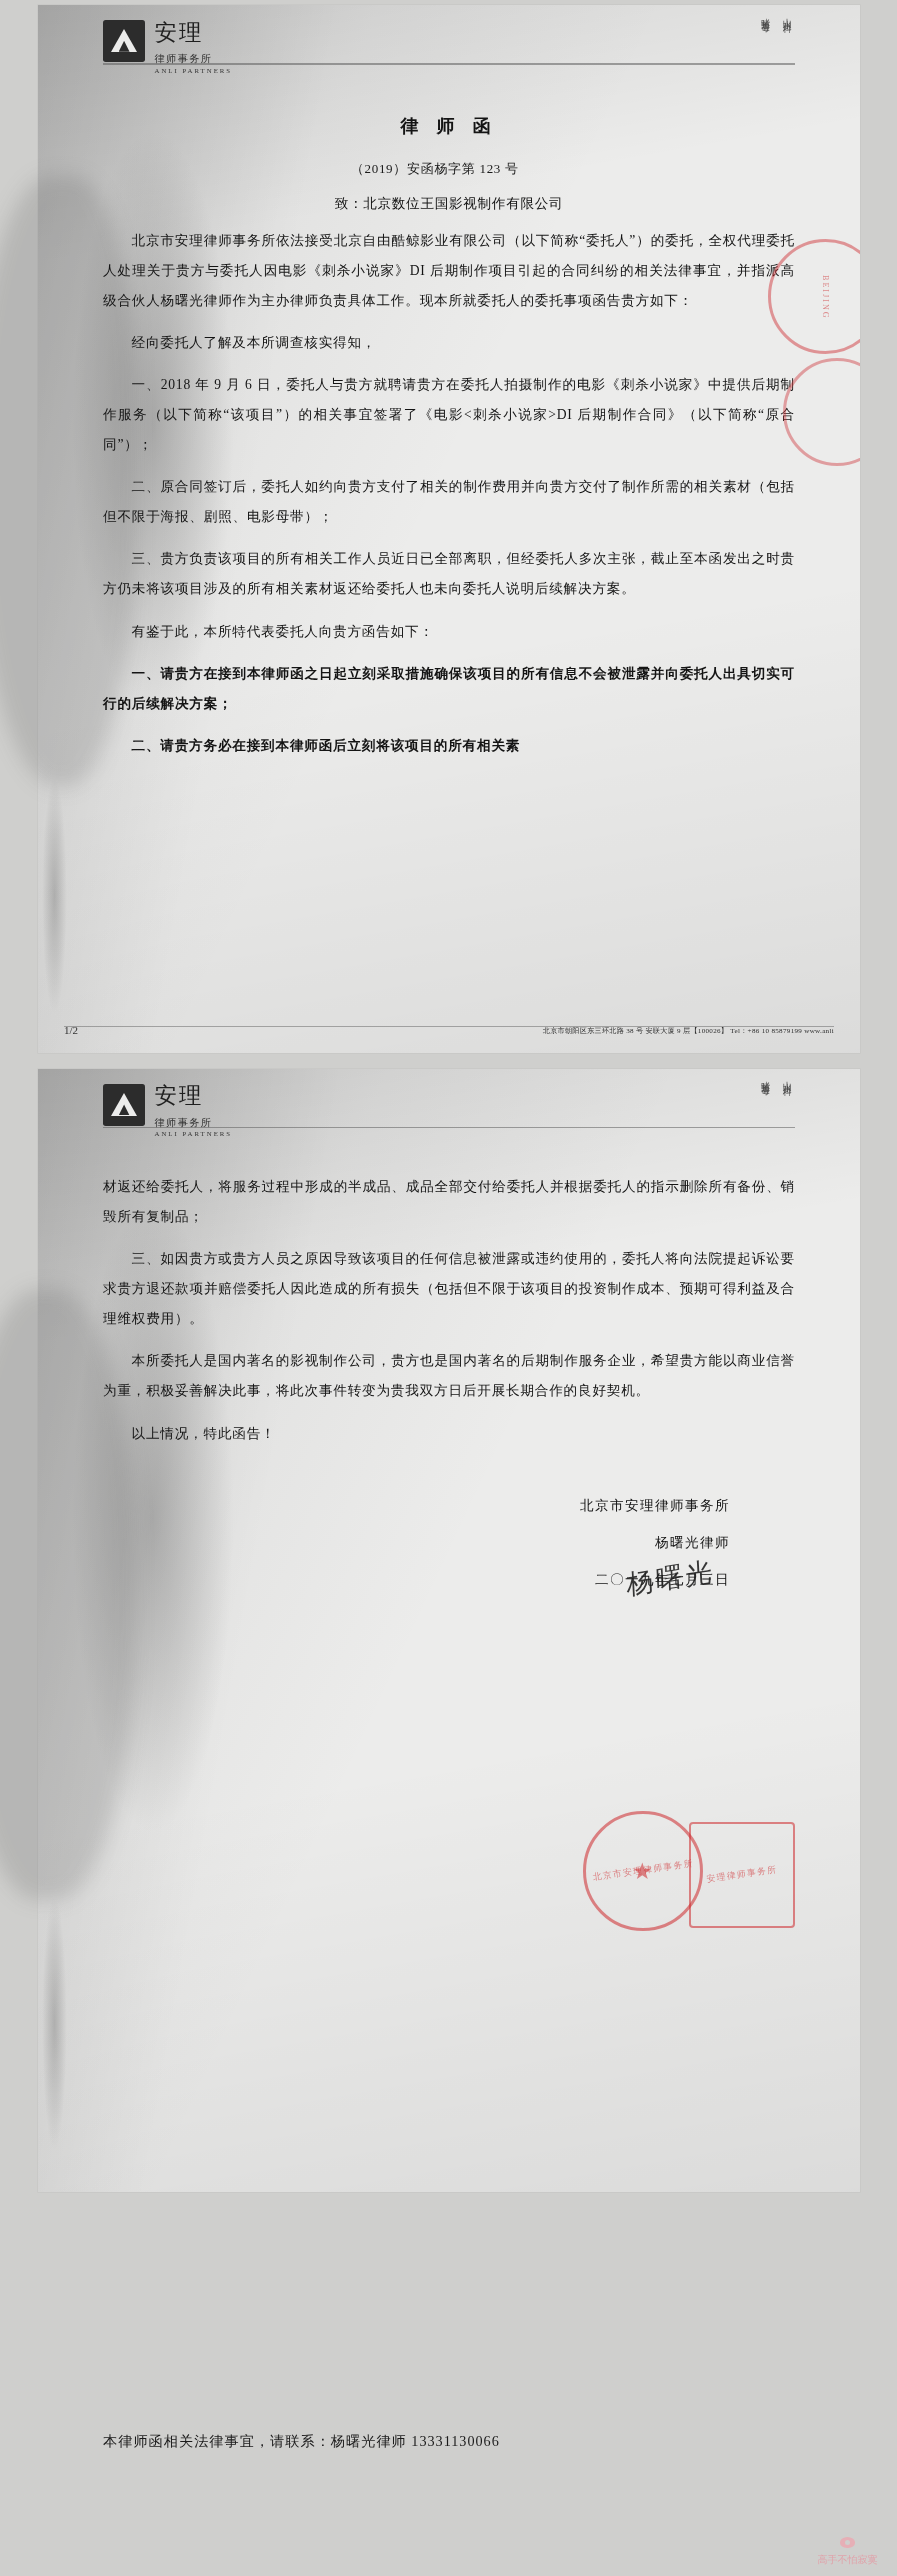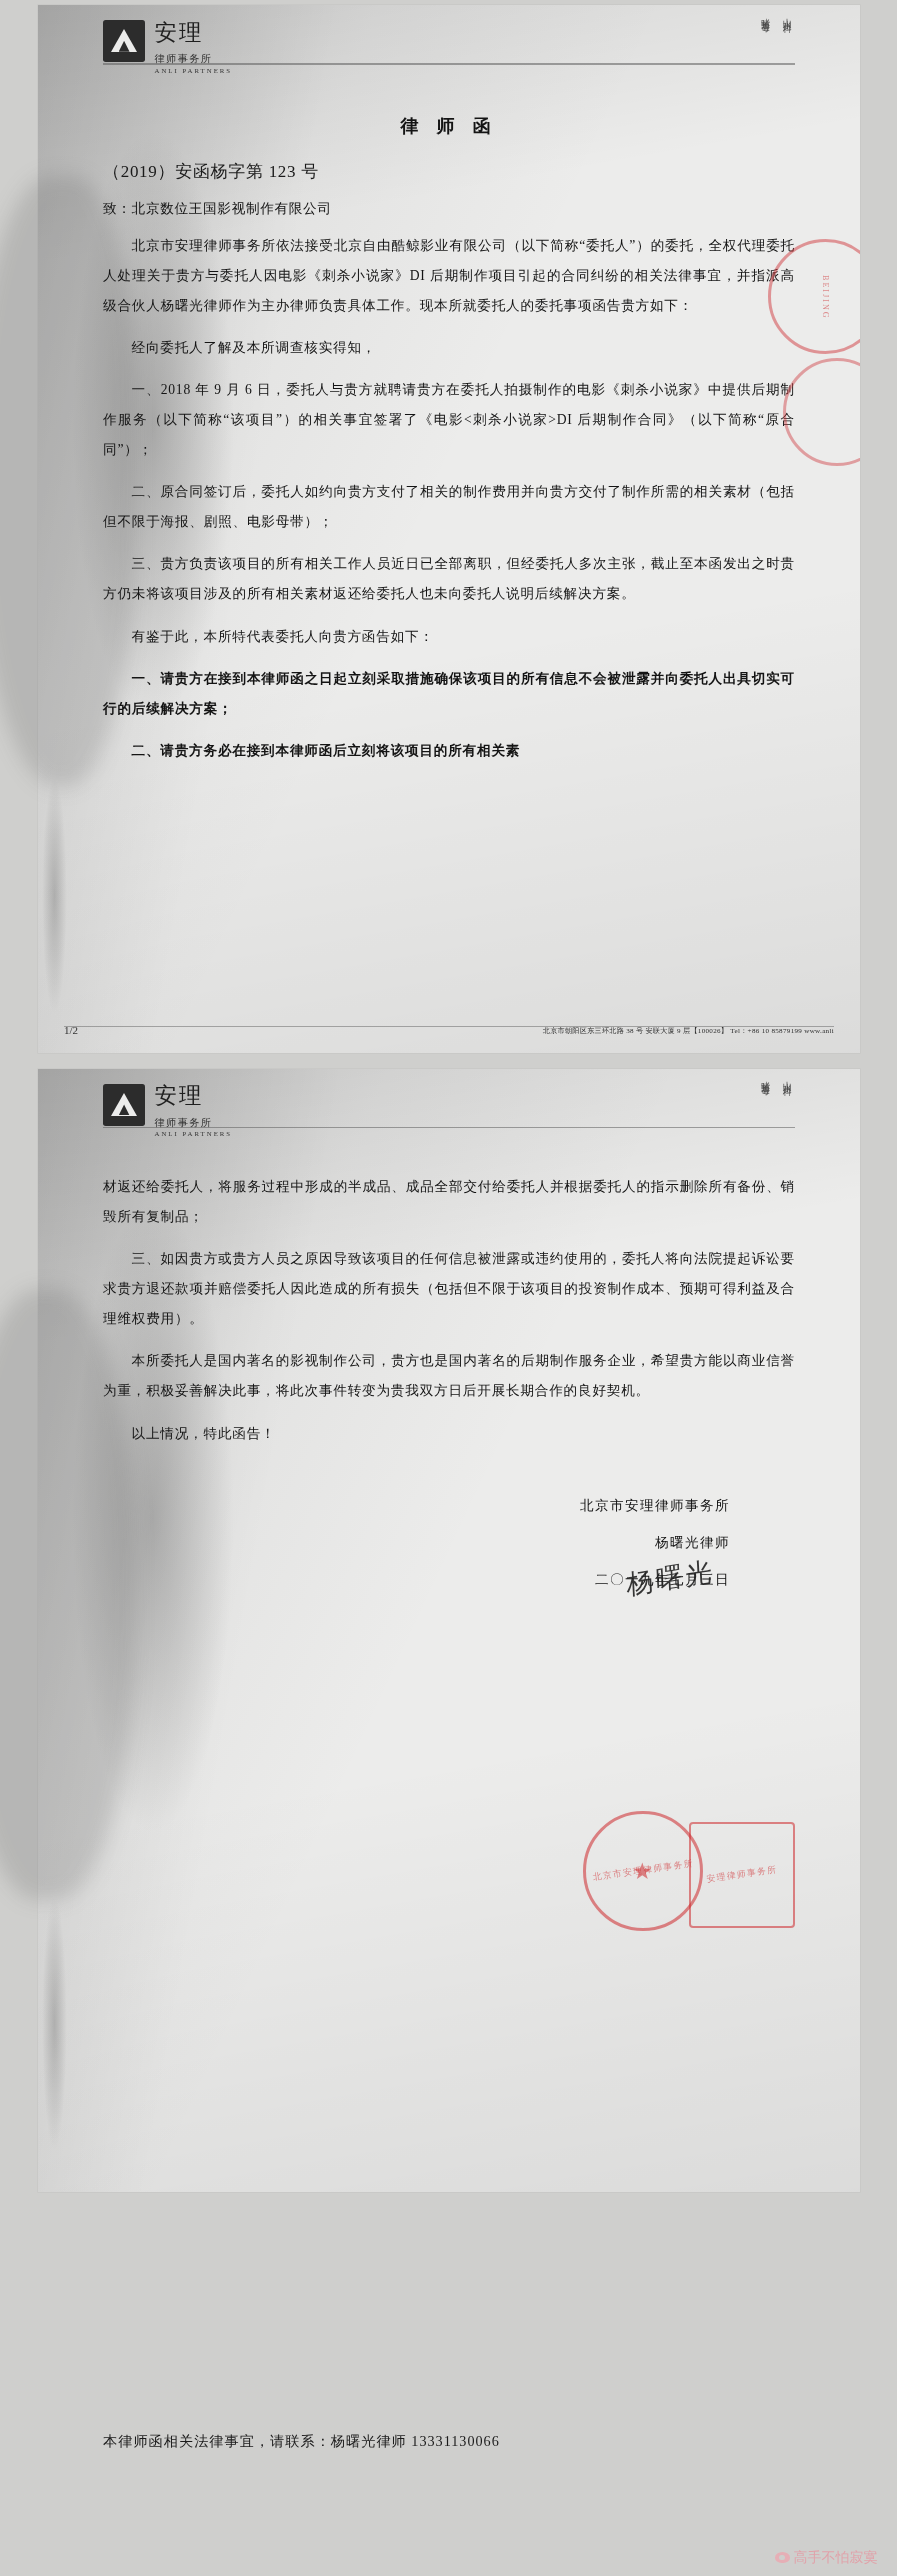--- a/index.html
+++ b/index.html
@@ -104,31 +104,32 @@
   
   .doc-title {
     text-align: center;
     font-size: 18px;
     font-weight: 700;
     letter-spacing: 6.8px;
     color: #141414;
     margin: 28.5px 0 0 0;
   }
   .doc-number {
-    text-align: left;
-    font-size: 17px;
+    text-align: center;
+    font-size: 13px;
     color: #1a1a1a;
     margin: 22px 28.5px 0 0;
     letter-spacing: 0.7px;
   }
   .addressee {
     font-size: 13.6px;
     color: #121212;
     margin: 17.6px 0 0 0;
     letter-spacing: 0.7px;
+    text-align: center;
   }
   p.para {
     font-size: 13.6px;
     line-height: 30px;
     color: #141414;
     margin: 12.2px 0 0 0;
     text-align: justify;
     text-indent: 2.1em;
     letter-spacing: 0.8px;
   }
@@ -244,23 +245,24 @@
 
   
   .watermark {
     position: absolute;
     right: 20.4px;
     bottom: 9.5px;
     display: flex;
     align-items: center;
     gap: 4.1px;
     color: #e2a0a8;
-    font-size: 14px;
+    font-size: 10px;
     z-index: 9;
     opacity: .95;
+    flex-direction: column;
   }
   .wb-eye {
     width: 15px; height: 11px;
     border-radius: 50% 50% 45% 45%;
     background: #e8aeb5;
     position: relative;
   }
   .wb-eye::after {
     content:"";
     position: absolute; left: 4.7px; top: 2.7px;

